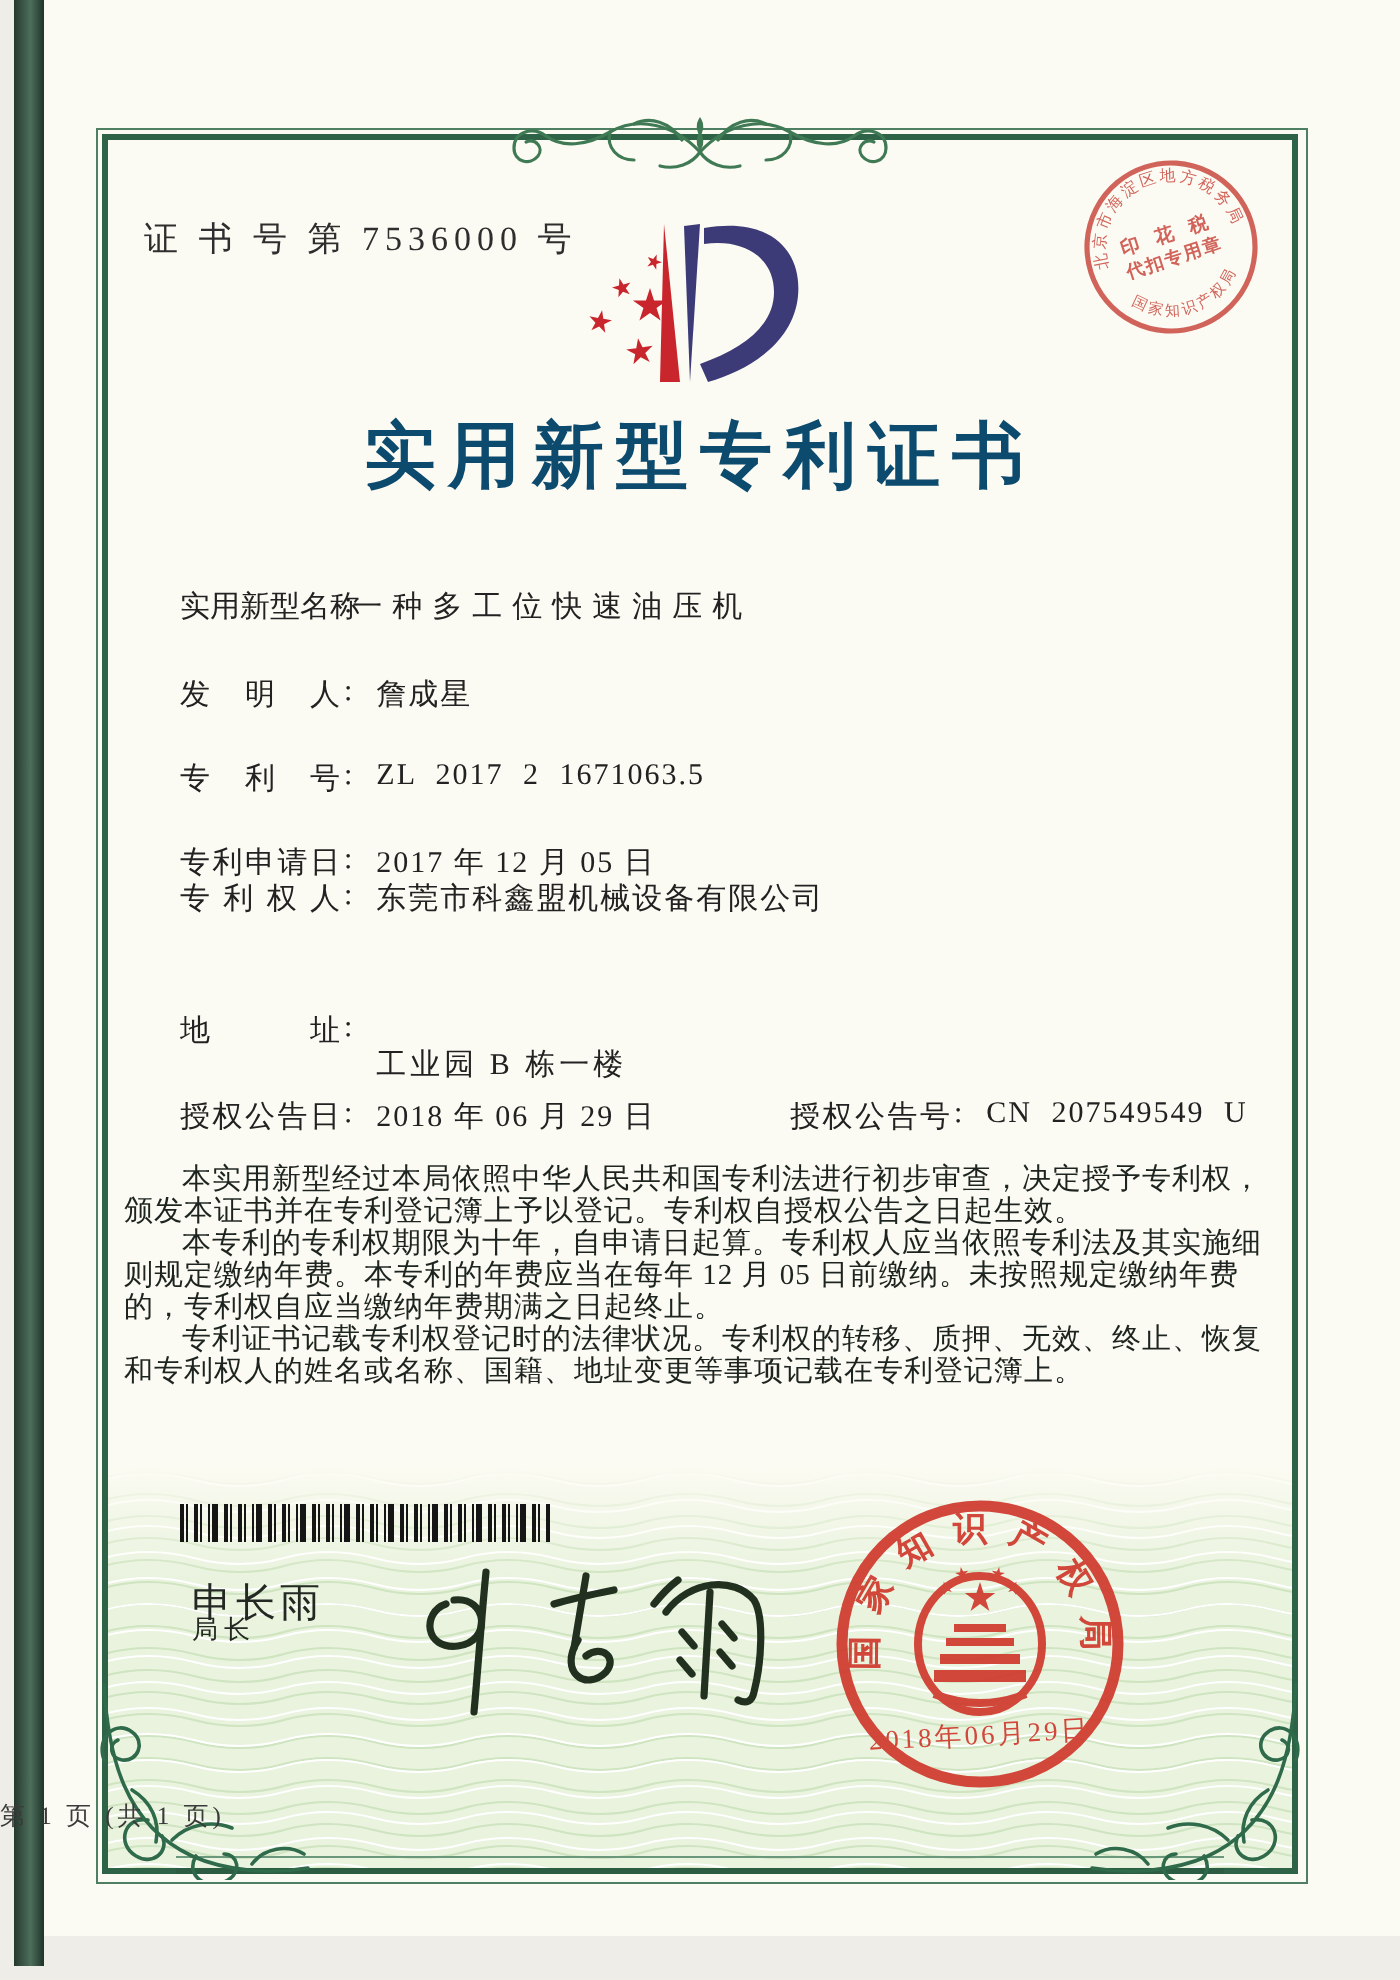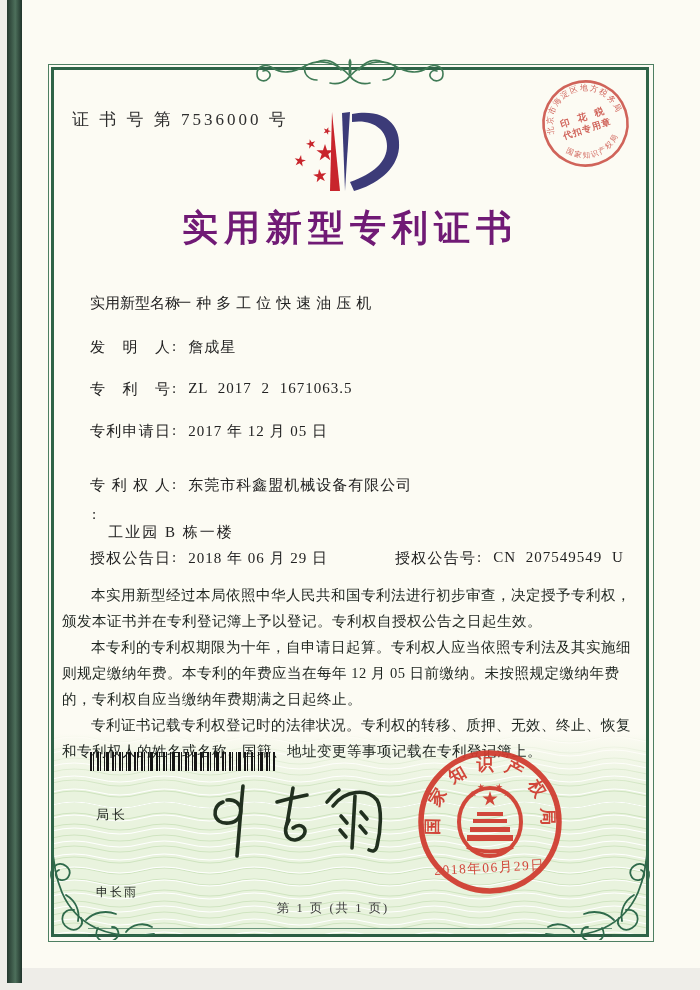--- a/index.html
+++ b/index.html
@@ -17,53 +17,53 @@
   .frame-inner{position:absolute;left:51px;top:67px;width:592px;height:864px;
     border:3px solid #2e6347;z-index:4;pointer-events:none;}
   
   .panel{position:absolute;left:52px;top:733px;width:596px;height:204px;z-index:1;}
   .panel-fade{position:absolute;left:0;top:0;width:100%;height:60px;
     background:linear-gradient(180deg,#fcfbf3 0,rgba(252,251,243,.65) 16px,rgba(252,251,243,0) 58px);}
   .panel-line{position:absolute;left:88px;top:928px;width:524px;height:5px;
     border-top:1.5px solid #6b977c;border-bottom:3px solid #2c5d43;z-index:5;}
   .cert-no{position:absolute;left:72px;top:108px;font-size:17px;letter-spacing:3px;color:#2e2e2e;z-index:6;}
   .title{position:absolute;left:0;top:204px;width:700px;text-align:center;
-    font-size:36px;font-weight:700;letter-spacing:6px;color:#701a75;z-index:6;}
+    font-size:36px;font-weight:700;letter-spacing:6px;color:#0c4a6e;z-index:6;}
   .row{position:absolute;left:90px;z-index:6;font-size:15px;color:#222;display:flex;white-space:nowrap;}
   .lbl{display:inline-block;width:80px;text-align:justify;text-align-last:justify;text-justify:inter-character;}
   .colon{margin-left:2px;}
   .val{margin-left:12px;letter-spacing:1px;}
   .val-wide{margin-left:0;letter-spacing:5px;}
   .val-num{margin-left:12px;word-spacing:5px;letter-spacing:1px;}
   .addr-val{margin-left:12px;letter-spacing:3px;}
   .addr-l2{letter-spacing:2px;margin-top:6px;}
   .grant2{position:absolute;left:305px;display:flex;justify-content:flex-end;}
   .body-text{position:absolute;left:62px;top:582px;width:580px;z-index:6;color:#1d241f;}
-  .body-text p{margin:0;font-size:14.5px;line-height:26px;text-indent:2em;letter-spacing:.5px;}
+  .body-text p{margin:0;font-size:14.5px;line-height:16px;text-indent:2em;letter-spacing:.5px;}
   .barcode{position:absolute;left:90px;top:752px;width:186px;height:19px;z-index:6;
     background:repeating-linear-gradient(90deg,
       #151515 0 2px,transparent 2px 3px,
       #151515 3px 4px,transparent 4px 7px,
       #151515 7px 9px,transparent 9px 10px,
       #151515 10px 11px,transparent 11px 14px,
       #151515 14px 15px,transparent 15px 16px,
       #151515 16px 19px,transparent 19px 22px);}
   .signer-title{position:absolute;left:96px;top:806px;font-size:13px;letter-spacing:3px;color:#232823;z-index:7;
     font-family:Liberation Mono, monospace;}
-  .signer-name{position:absolute;left:96px;top:884px;font-size:12px;letter-spacing:2px;color:#232823;z-index:7;
+  .signer-name{position:absolute;left:96px;top:788px;font-size:20px;letter-spacing:2px;color:#232823;z-index:7;
     font-family:"Liberation Sans","DejaVu Sans",sans-serif;}
   .sig-svg{position:absolute;left:185px;top:772px;z-index:7;}
   .seal-main{position:absolute;left:415px;top:748px;z-index:8;opacity:.93;}
   .seal-tax{position:absolute;left:538px;top:76px;z-index:8;opacity:.85;}
   .logo{position:absolute;left:288px;top:108px;z-index:6;}
   .flourish-top{position:absolute;left:245px;top:50px;z-index:5;}
   .corner{position:absolute;top:840px;z-index:5;}
   .corner-l{left:46px;}
   .corner-r{left:544px;}
-  .footer{position:absolute;left:0;top:900px;width:666px;text-align:center;
+  .footer{position:absolute;left:0;top:900px;width:666px;
     font-size:12.5px;letter-spacing:2px;color:#3a3a3a;z-index:6;}
 </style>
 </head>
 <body>
 
 <div class="paper"></div>
 <div class="spine"></div>
 
 <div class="panel">
   <svg width="596" height="204">
@@ -174,26 +174,27 @@
 <div class="row" style="top:380px">
   <span class="lbl">专利号</span>
     <span class="colon">:</span>
   <span class="val-num">ZL 2017 2 1671063.5</span>
 </div>
 <div class="row" style="top:422px">
   <span class="lbl">专利申请日</span>
     <span class="colon">:</span>
   <span class="val">2017 年 12 月 05 日</span>
 </div>
-<div class="row" style="top:476px">
+<div class="row" style="top:440px">
   <span class="lbl">专利权人</span>
     <span class="colon">:</span>
   <span class="val">东莞市科鑫盟机械设备有限公司</span>
 </div>
 <div class="row" style="top:506px">
+  <span class="lbl">地址</span>
     <span class="colon">:</span>
   <span class="addr-val">
     <br>
     <span class="addr-l2">工业园 B 栋一楼</span>
   </span>
 </div>
 <div class="row" style="top:549px">
   <span class="lbl">授权公告日</span>
     <span class="colon">:</span>
   <span class="val">2018 年 06 月 29 日</span>

